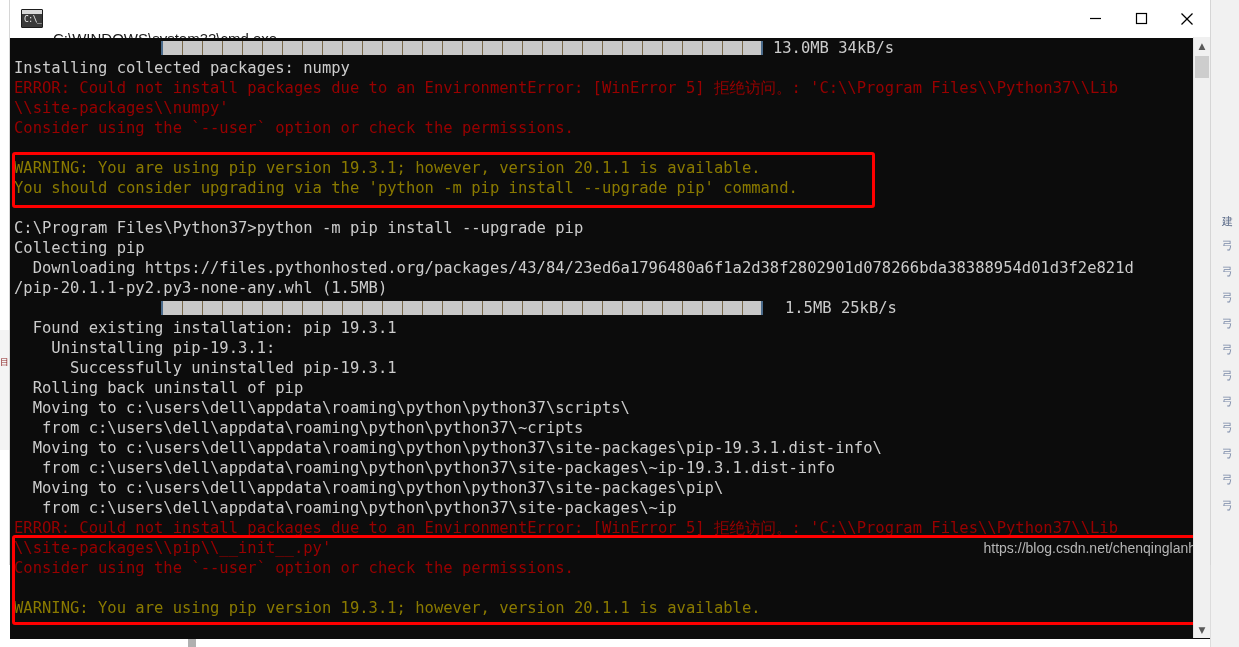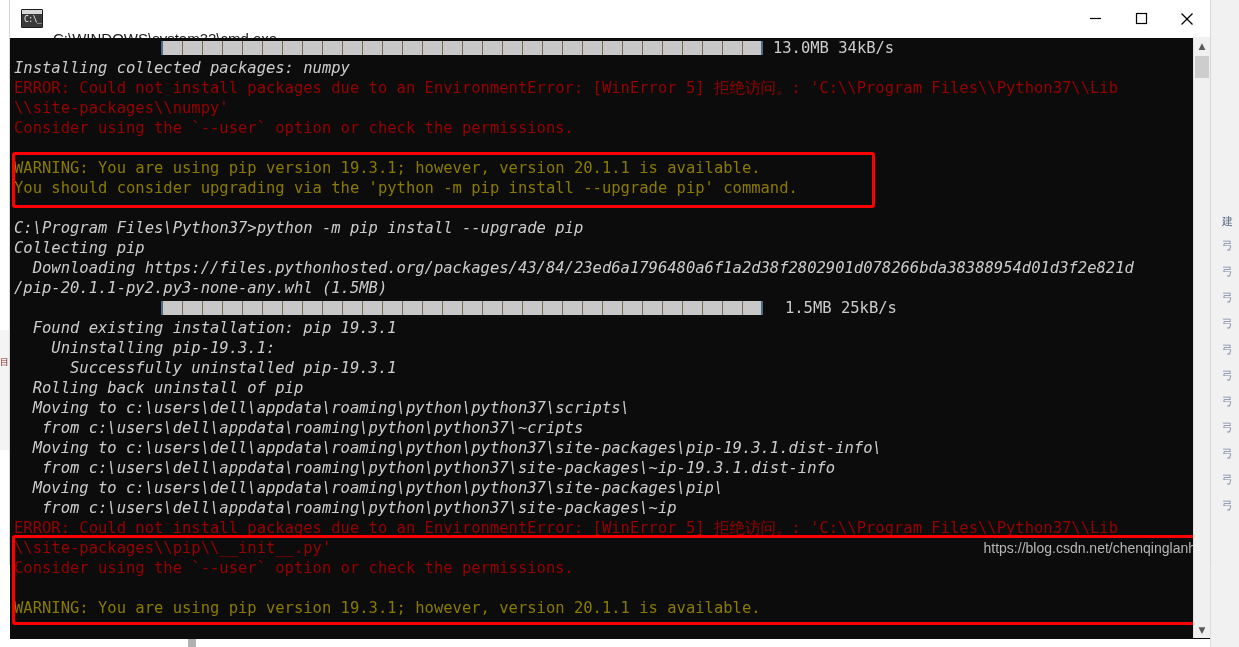--- a/index.html
+++ b/index.html
@@ -176,21 +176,21 @@
     color: #cccccc;
     padding-left: 4px;
     box-sizing: border-box;
   }
   .line {
     white-space: pre;
     height: 20px;
     line-height: 20px;
     letter-spacing: 0px;
   }
-  .c-white  { color: #cccccc; font-style: italic; }
+  .c-white  { color: #cccccc; }
   .c-red    { color: #990000; }
   .c-yellow { color: #8a7a00; }
 
   
   .pbar-line {
     height: 20px;
     display: flex;
     align-items: center;
     white-space: pre;
     text-align: center;

